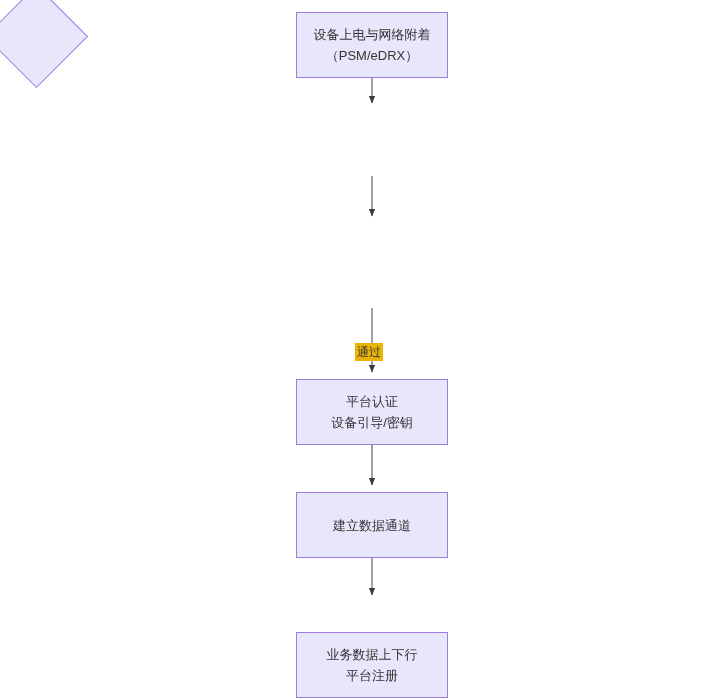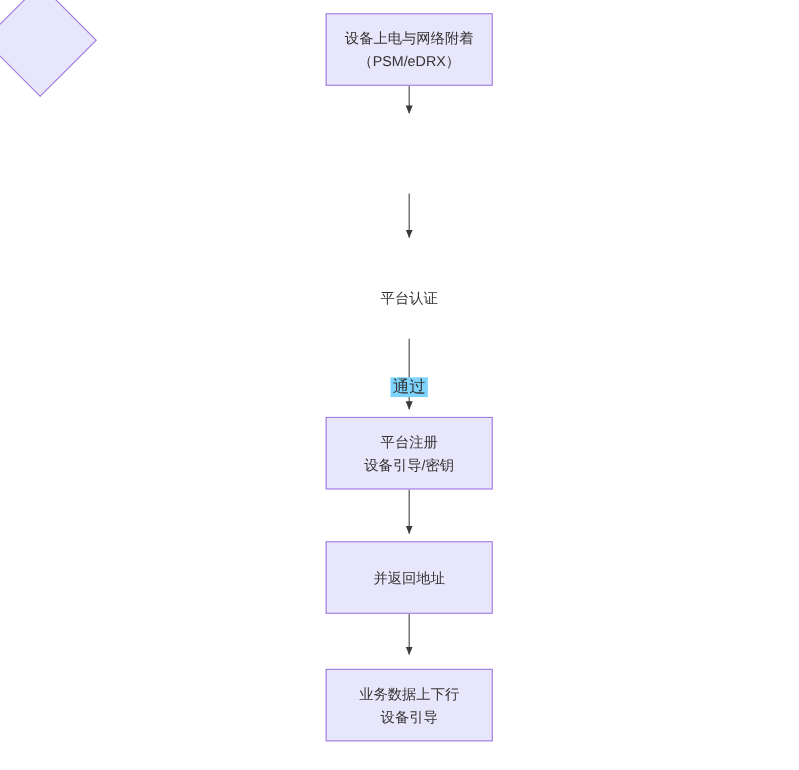--- a/index.html
+++ b/index.html
@@ -82,34 +82,34 @@
     justify-content: center;
     font-size: 13px;
     color: #333333;
     white-space: nowrap;
     font-family: "Liberation Sans", "DejaVu Sans", sans-serif;
   }
 
   
   .edge-label {
     position: absolute;
-    font-size: 15px;
+    font-size: 12px;
     color: #333333;
-    background: #7dd3fc;
+    background: #eab308;
     padding: 1px 2px;
     white-space: nowrap;
     line-height: 16px;
   }
 
   
   #n1 { top: 12px; }
   #n2 { top: 110px; }
   #n3 { top: 379px; }
   #n4 { top: 492px; }
-  #n5 { top: 608px; }
+  #n5 { top: 632px; }
 </style>
 </head>
 <body>
 
 <div id="canvas">
 
   <svg id="edges" viewBox="0 0 726 700" width="726" height="700">
     <defs>
       <marker id="arrowhead" markerWidth="9" markerHeight="9" refX="7.2" refY="3.2" orient="auto" markerUnits="userSpaceOnUse">
         <path d="M0,0 L7.6,3.2 L0,6.4 z" fill="#3a3a3a"></path>
@@ -127,31 +127,30 @@
     <line x1="372" y1="558" x2="372" y2="595" stroke="#555555" stroke-width="1.1" marker-end="url(#arrowhead)"></line>
   </svg>
 
   <div class="node process" id="n1">
     <span class="line1">设备上电与网络附着</span>
     <span class="line2">（PSM/eDRX）</span>
   </div>
 
 
   <div class="decision"></div>
-  <div class="decision-label">平台认证</div>
 
   <div class="edge-label" style="left:355px; top:343px;">通过</div>
 
   <div class="node process" id="n3">
-    <span class="line1">平台注册</span>
+    <span class="line1">平台认证</span>
     <span class="line2">设备引导/密钥</span>
   </div>
 
   <div class="node process" id="n4">
-    <span class="line1">并返回地址</span>
+    <span class="line1">建立数据通道</span>
   </div>
 
   <div class="node process" id="n5">
     <span class="line1">业务数据上下行</span>
-    <span class="line2">设备引导</span>
+    <span class="line2">平台注册</span>
   </div>
 
 </div>
 
 </body></html>

